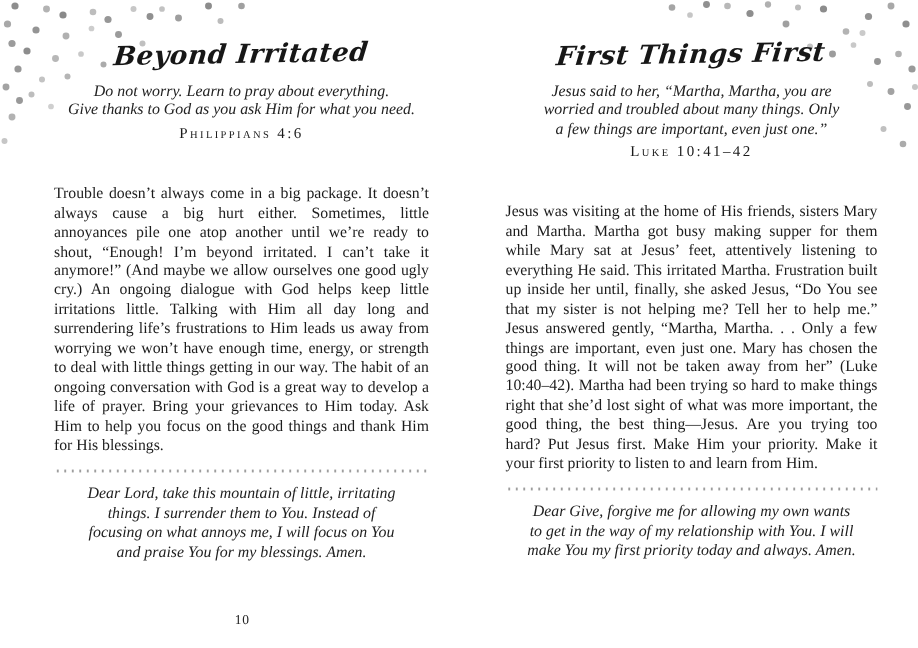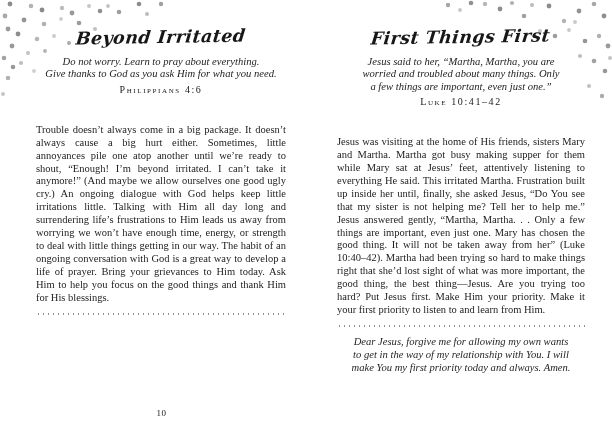--- a/index.html
+++ b/index.html
@@ -155,34 +155,38 @@
   <div class="page left">
     <div class="content-left">
       <div class="chapter-title">
         <span>Beyond Irritated</span>
       </div>
       <div class="epigraph">Do not worry. Learn to pray about everything.
 Give thanks to God as you ask Him for what you need.</div>
       <div class="reference">Philippians 4:6</div>
       <div class="body-text">Trouble doesn’t always come in a big package. It doesn’t always cause a big hurt either. Sometimes, little annoyances pile one atop another until we’re ready to shout, “Enough! I’m beyond irritated. I can’t take it anymore!” (And maybe we allow ourselves one good ugly cry.) An ongoing dialogue with God helps keep little irritations little. Talking with Him all day long and surrendering life’s frustrations to Him leads us away from worrying we won’t have enough time, energy, or strength to deal with little things getting in our way. The habit of an ongoing conversation with God is a great way to develop a life of prayer. Bring your grievances to Him today. Ask Him to help you focus on the good things and thank Him for His blessings.</div>
       <div class="dotted-divider"></div>
+      <div class="prayer">Dear Lord, take this mountain of little, irritating
+things. I surrender them to You. Instead of
+focusing on what annoys me, I will focus on You
+and praise You for my blessings. Amen.</div>
     </div>
     <div class="page-number">10</div>
   </div>
 
   <div class="page right">
     <div class="content-right">
       <div class="chapter-title">
         <span>First Things First</span>
       </div>
       <div class="epigraph">Jesus said to her, “Martha, Martha, you are
 worried and troubled about many things. Only
 a few things are important, even just one.”</div>
       <div class="reference">Luke 10:41–42</div>
       <div class="body-text">Jesus was visiting at the home of His friends, sisters Mary and Martha. Martha got busy making supper for them while Mary sat at Jesus’ feet, attentively listening to everything He said. This irritated Martha. Frustration built up inside her until, finally, she asked Jesus, “Do You see that my sister is not helping me? Tell her to help me.” Jesus answered gently, “Martha, Martha. . . Only a few things are important, even just one. Mary has chosen the good thing. It will not be taken away from her” (Luke 10:40–42). Martha had been trying so hard to make things right that she’d lost sight of what was more important, the good thing, the best thing—Jesus. Are you trying too hard? Put Jesus first. Make Him your priority. Make it your first priority to listen to and learn from Him.</div>
       <div class="dotted-divider"></div>
-      <div class="prayer">Dear Jesus, forgive me for allowing my own wants
+      <div class="prayer">Dear Give, forgive me for allowing my own wants
 to get in the way of my relationship with You. I will
 make You my first priority today and always. Amen.</div>
     </div>
   </div>
 
 </div>
 
 </body></html>

